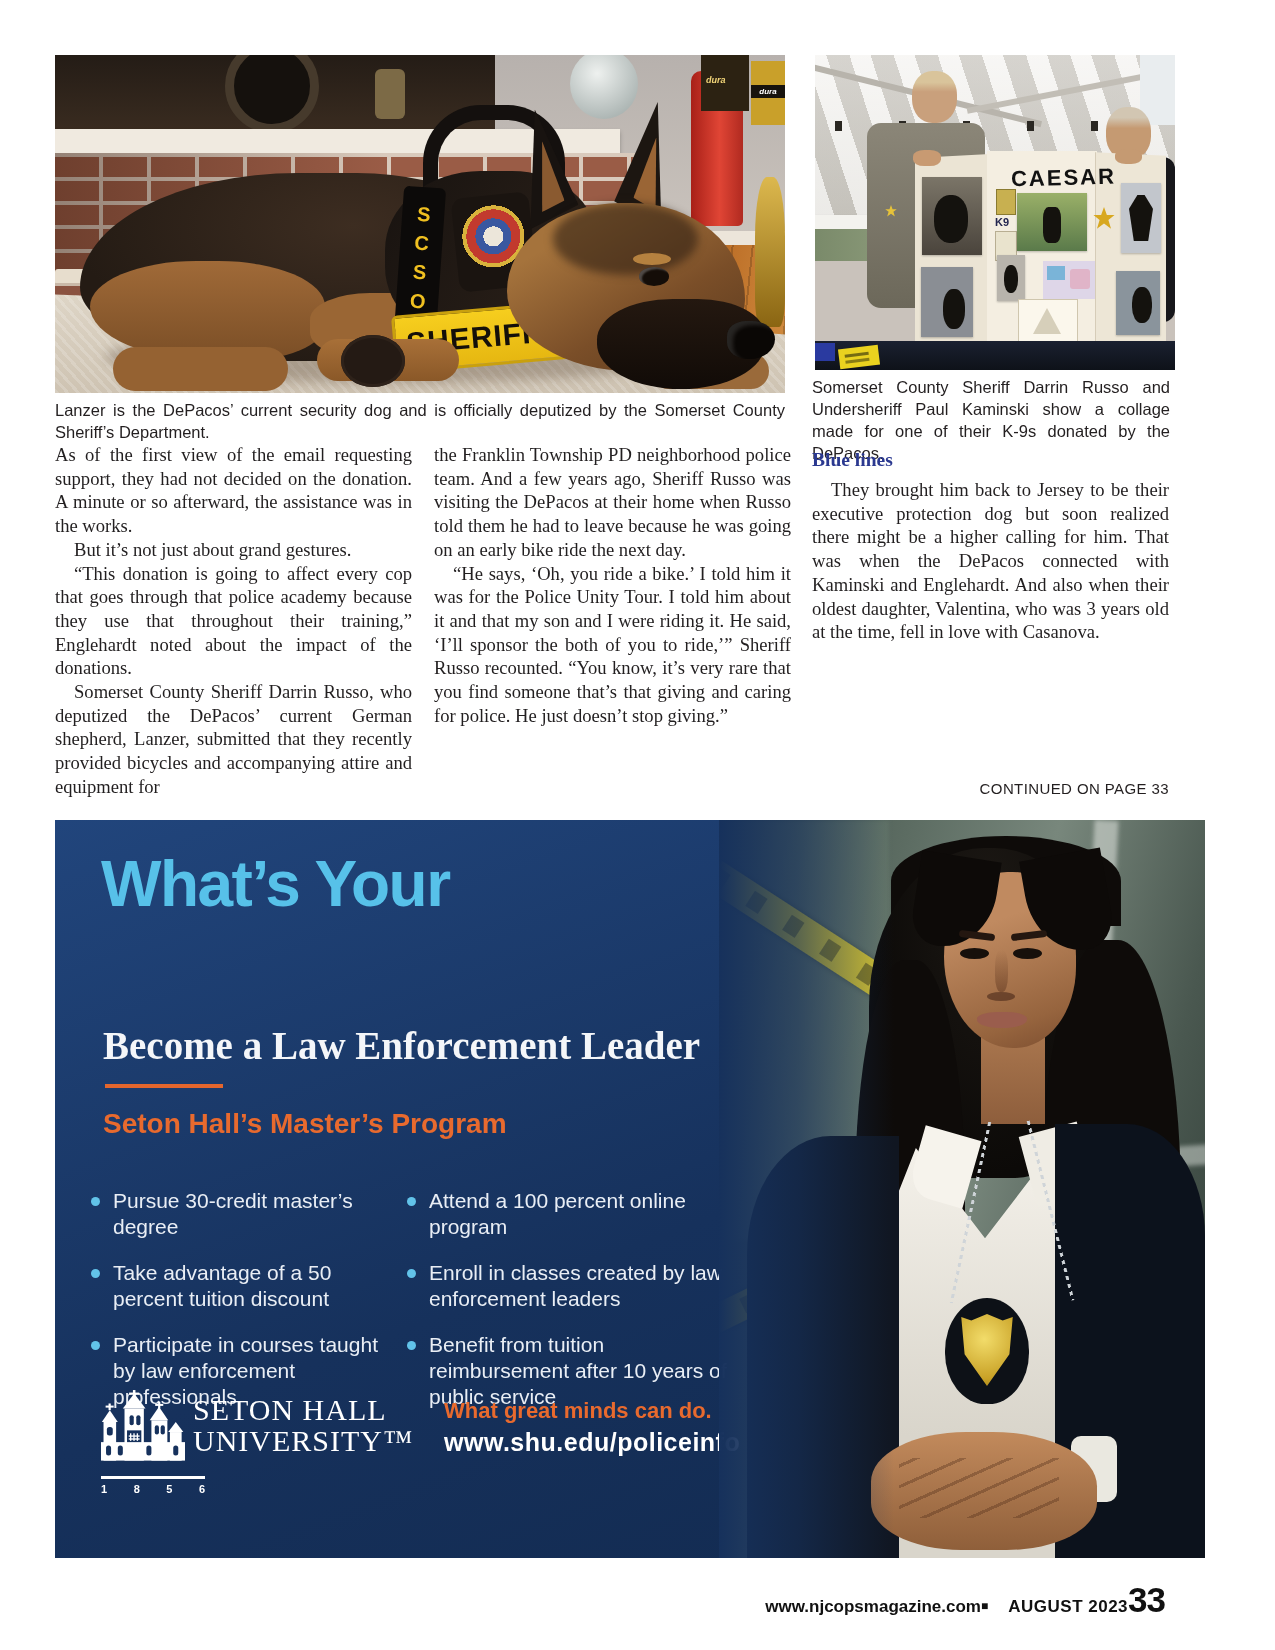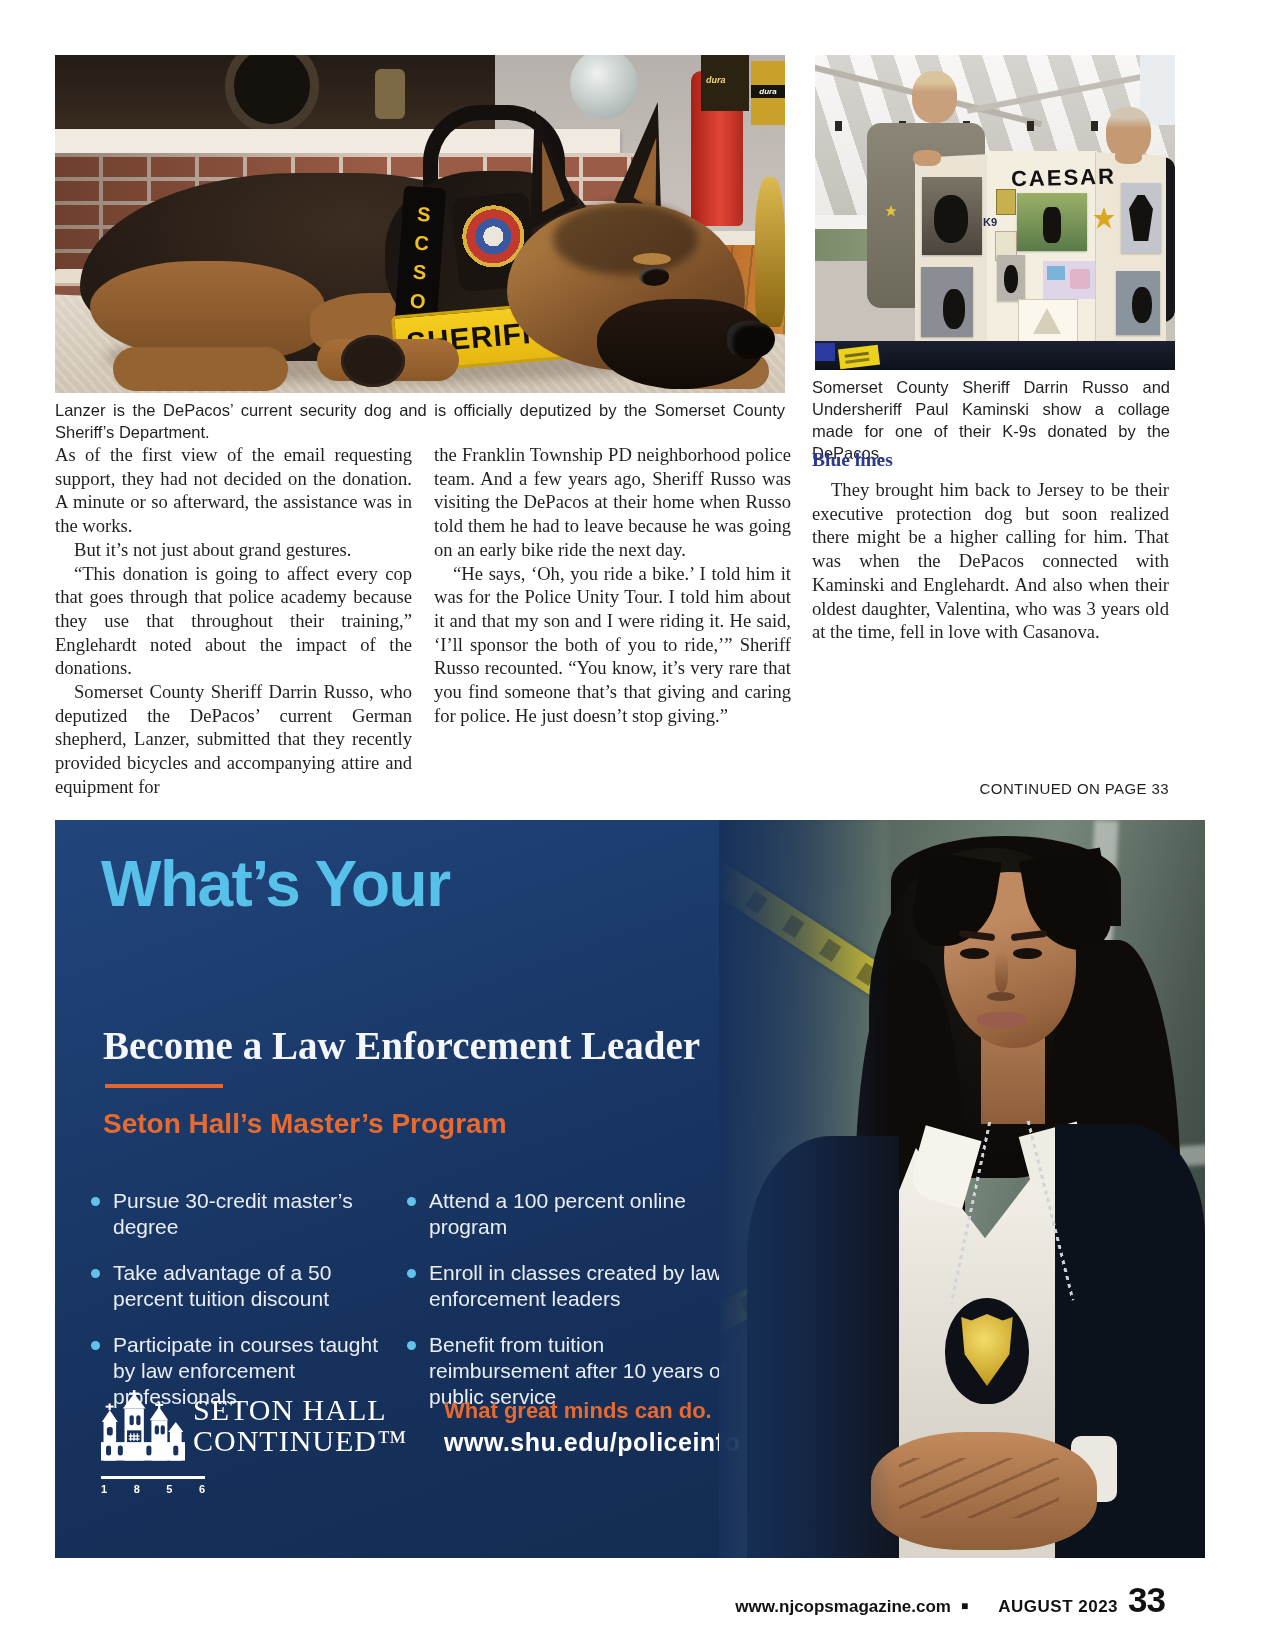--- a/index.html
+++ b/index.html
@@ -94,21 +94,21 @@
   .p2-panelC{left:172px;top:96px;width:110px;height:202px;background:#f4eee1;z-index:3;}
   .p2-panelR{left:280px;top:99px;width:70px;height:197px;background:#ede6d6;transform:skewY(3deg);border-left:1px solid #d6ccb8;z-index:3;}
   .p2-title{left:196px;top:110px;z-index:4;font:bold 22px "Liberation Sans",sans-serif;letter-spacing:2px;color:#121212;transform:rotate(-1.5deg);}
   .p2-ph{z-index:4;box-shadow:0 1px 2px rgba(0,0,0,.25);}
   .p2-ph i{display:block;position:absolute;background:#14120e;border-radius:45%;}
   .p2-ph1{left:107px;top:122px;width:60px;height:78px;background:linear-gradient(180deg,#7b7568,#4a443c);}
   .p2-ph1 i{left:12px;top:18px;width:34px;height:48px;}
   .p2-ph2{left:106px;top:212px;width:52px;height:70px;background:#8a8e94;}
   .p2-ph2 i{left:22px;top:22px;width:22px;height:40px;}
   .p2-card1{left:181px;top:134px;width:18px;height:24px;background:#c8b050;border:1px solid #8a7a30;z-index:4;}
-  .p2-k9{left:168px;top:161px;z-index:4;font:bold 11px "Liberation Sans",sans-serif;color:#23254f;}
+  .p2-k9{left:180px;top:161px;z-index:4;font:bold 11px "Liberation Sans",sans-serif;color:#23254f;}
   .p2-card2{left:180px;top:176px;width:20px;height:28px;background:#e9e3cd;border:1px solid #b8ae92;z-index:4;}
   .p2-ph3{left:202px;top:138px;width:70px;height:58px;background:linear-gradient(180deg,#9ab068,#5a7a4a);}
   .p2-ph3 i{left:26px;top:14px;width:18px;height:36px;border-radius:30%;}
   .p2-star{left:278px;top:152px;width:22px;height:23px;background:#d8a820;clip-path:polygon(50% 0,63% 35%,98% 35%,70% 57%,82% 95%,50% 72%,18% 95%,30% 57%,2% 35%,37% 35%);z-index:4;}
   .p2-ph4{left:306px;top:128px;width:40px;height:70px;background:#c2c6cc;}
   .p2-ph4 i{left:8px;top:12px;width:24px;height:46px;clip-path:polygon(20% 100%,0 30%,35% 0,65% 0,100% 30%,80% 100%);border-radius:0;}
   .p2-ph5{left:301px;top:216px;width:44px;height:64px;background:#8a949c;}
   .p2-ph5 i{left:16px;top:16px;width:20px;height:36px;}
   .p2-ph6{left:182px;top:200px;width:28px;height:46px;background:#b8b4ac;}
   .p2-ph6 i{left:7px;top:10px;width:14px;height:28px;}
@@ -206,21 +206,21 @@
       clip-path:polygon(50% 0,78% 9%,96% 4%,90% 56%,50% 100%,10% 56%,4% 4%,22% 9%);}
   .w-hands{left:152px;top:612px;width:226px;height:118px;z-index:5;
       background:linear-gradient(180deg,#c28a5c,#8f5f3a);border-radius:42% 46% 40% 40%;}
   .w-hands::after{content:"";position:absolute;left:28px;top:26px;width:160px;height:60px;opacity:.5;
       background:repeating-linear-gradient(-24deg,rgba(0,0,0,0) 0 16px,rgba(80,44,24,.7) 16px 19px);}
   .w-cuffR{left:352px;top:616px;width:46px;height:66px;background:#eae8e0;border-radius:10px;z-index:4;}
   .w-blend{left:0;top:0;width:175px;height:738px;z-index:8;
       background:linear-gradient(90deg,#16315c 0%,rgba(22,49,92,.65) 45%,rgba(22,49,92,0) 100%);}
 
   
-  .footer{position:absolute;top:1580px;right:110px;display:flex;align-items:baseline;gap:10px;
+  .footer{position:absolute;top:1580px;right:110px;display:flex;align-items:baseline;
       font-family:"Liberation Sans",sans-serif;font-weight:bold;color:#111;}
   .footer .site{font-size:17px;}
   .footer .sq{font-size:12px;transform:translateY(-2px);}
   .footer .issue{font-size:17px;letter-spacing:.5px;margin-left:20px;}
   .footer .pnum{font-size:35px;letter-spacing:-1px;}
 </style>
 </head>
 <body>
 
 <div class="page">
@@ -450,21 +450,21 @@
       <g fill="#ffffff">
           <rect x="34.5" y="59.5" width="1.6" height="9"></rect>
           <rect x="38.5" y="59.5" width="1.6" height="9"></rect>
           <rect x="42.5" y="59.5" width="1.6" height="9"></rect>
           <rect x="33" y="62" width="13" height="1.6"></rect>
           <rect x="33" y="65.5" width="13" height="1.6"></rect>
         </g>
     </svg>
     <div class="logo-text">
       <div>SETON HALL</div>
-      <div>CONTINUED™</div>
+      <div>UNIVERSITY™</div>
     </div>
     <div class="logo-rule"></div>
     <div class="logo-year">
       <span>1</span>
       <span>8</span>
       <span>5</span>
       <span>6</span>
     </div>
 
     <div class="ad-tag">What great minds can do.</div>

